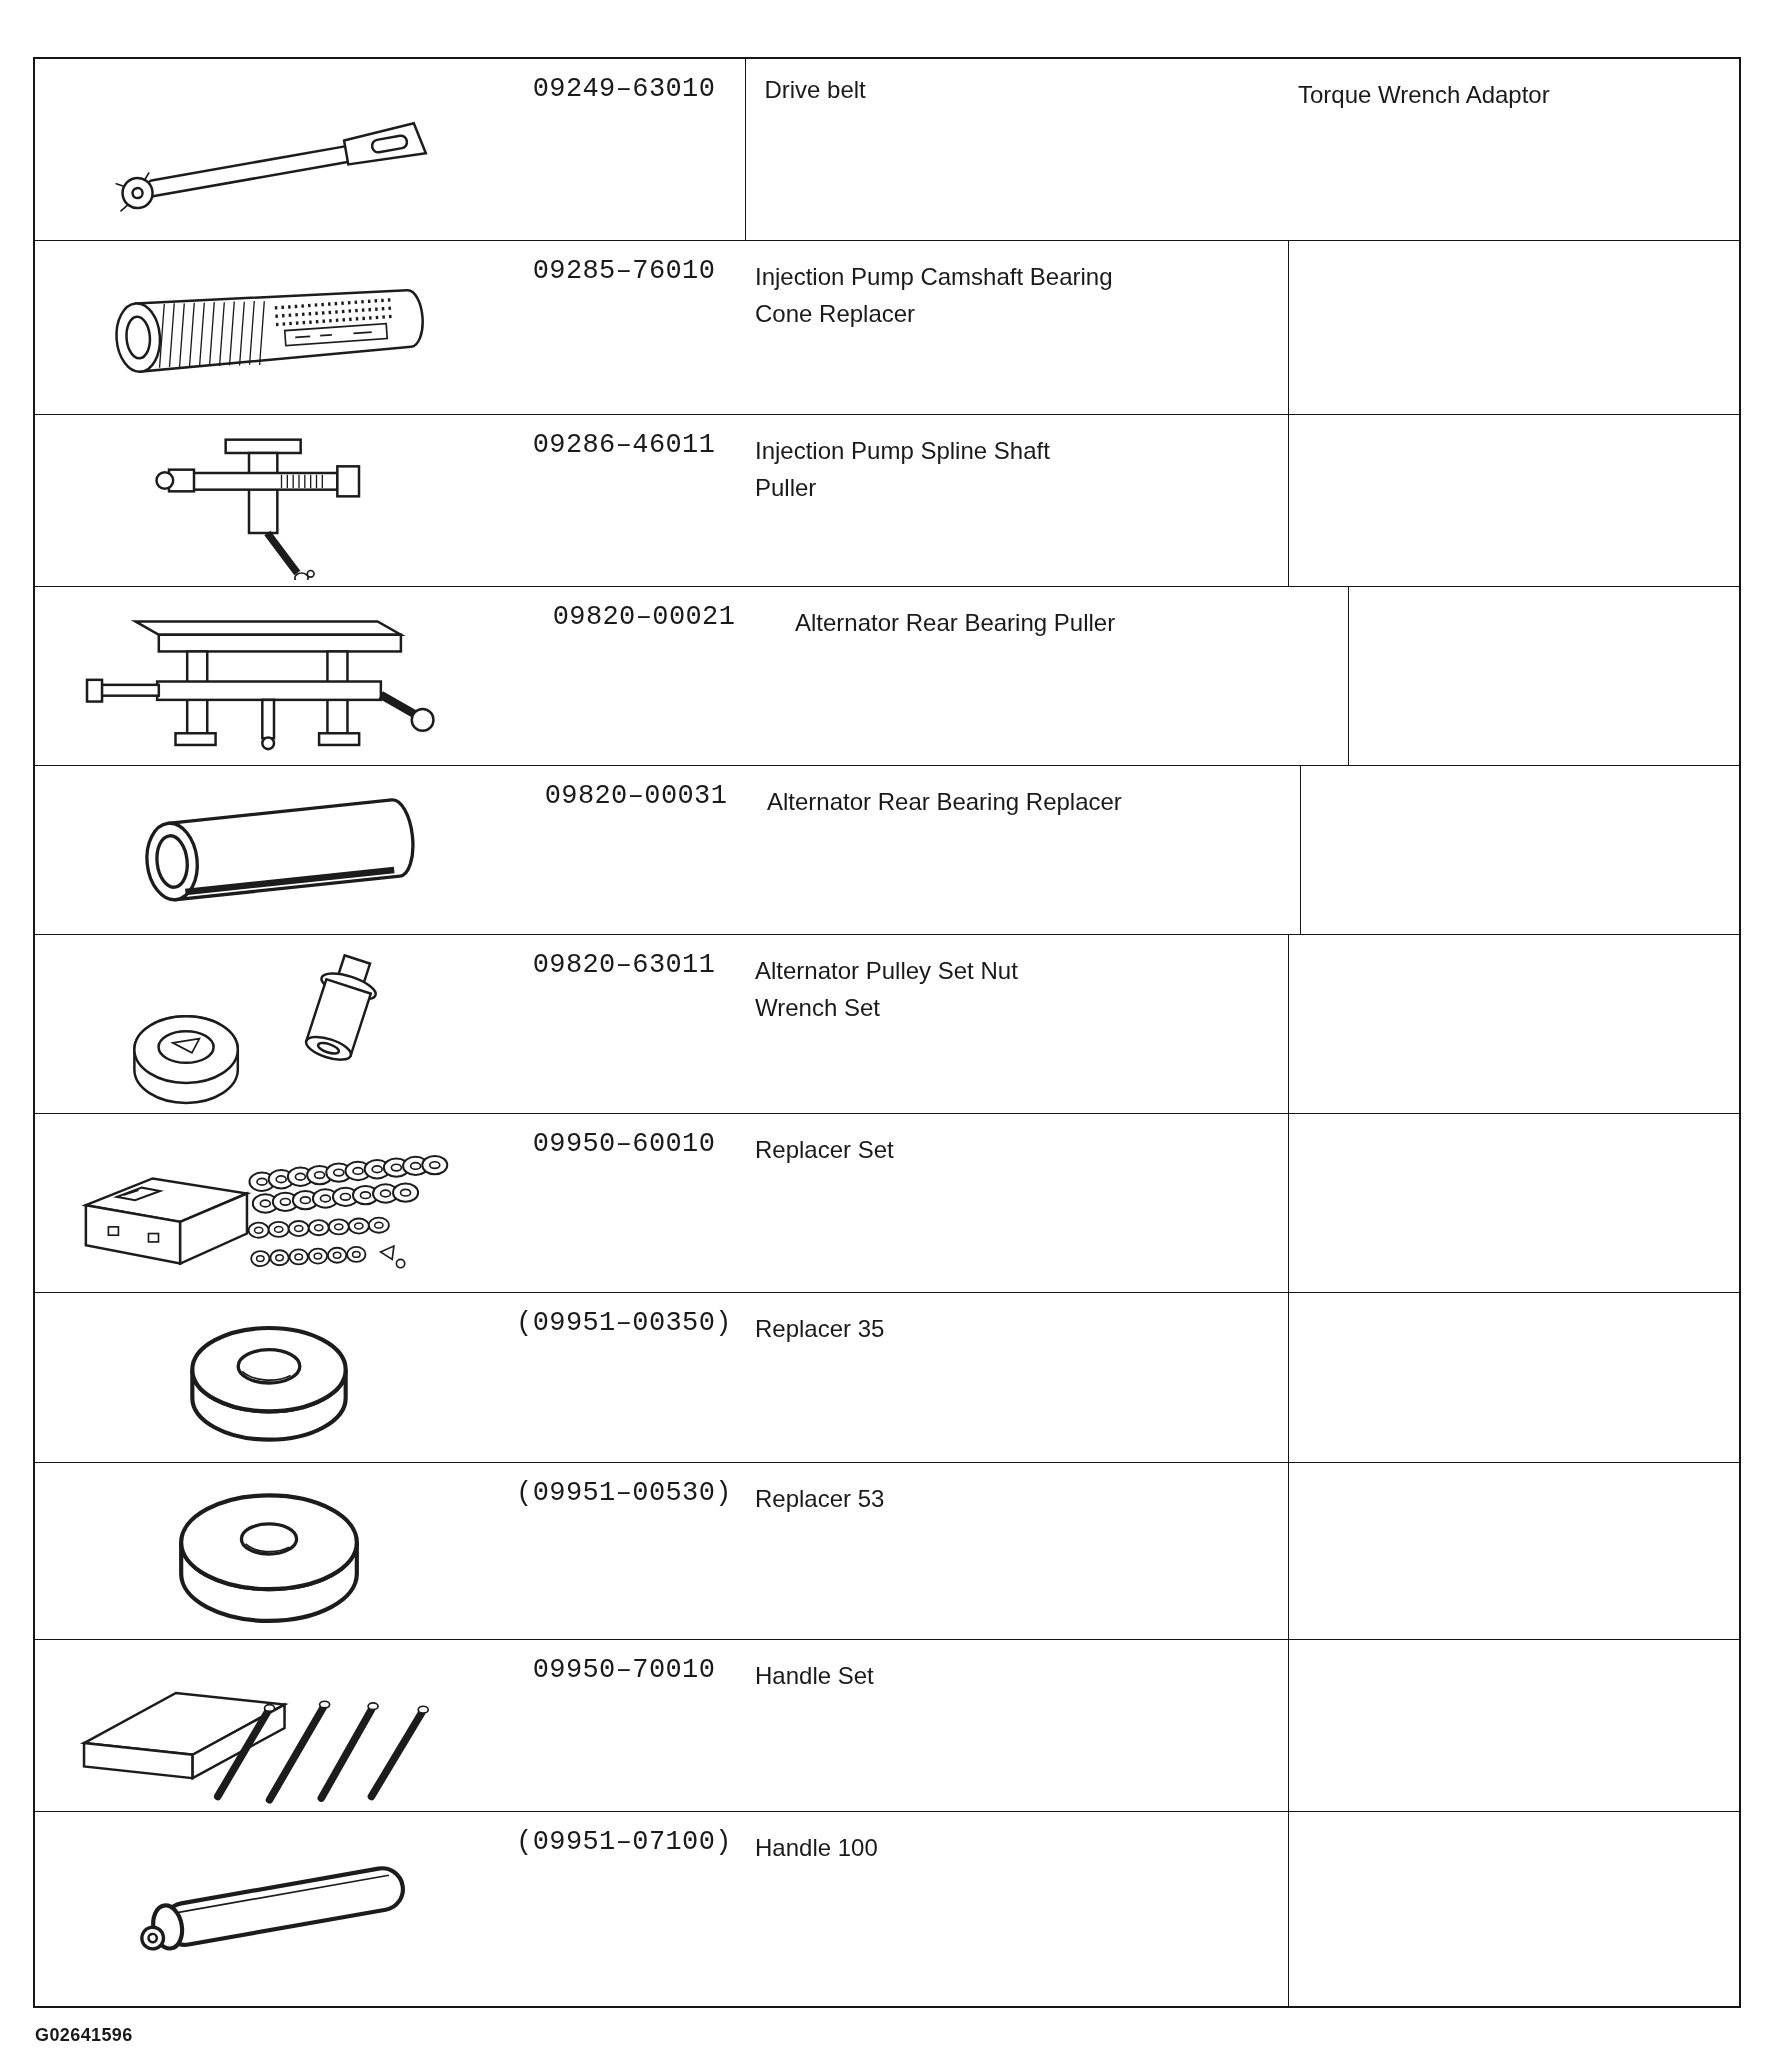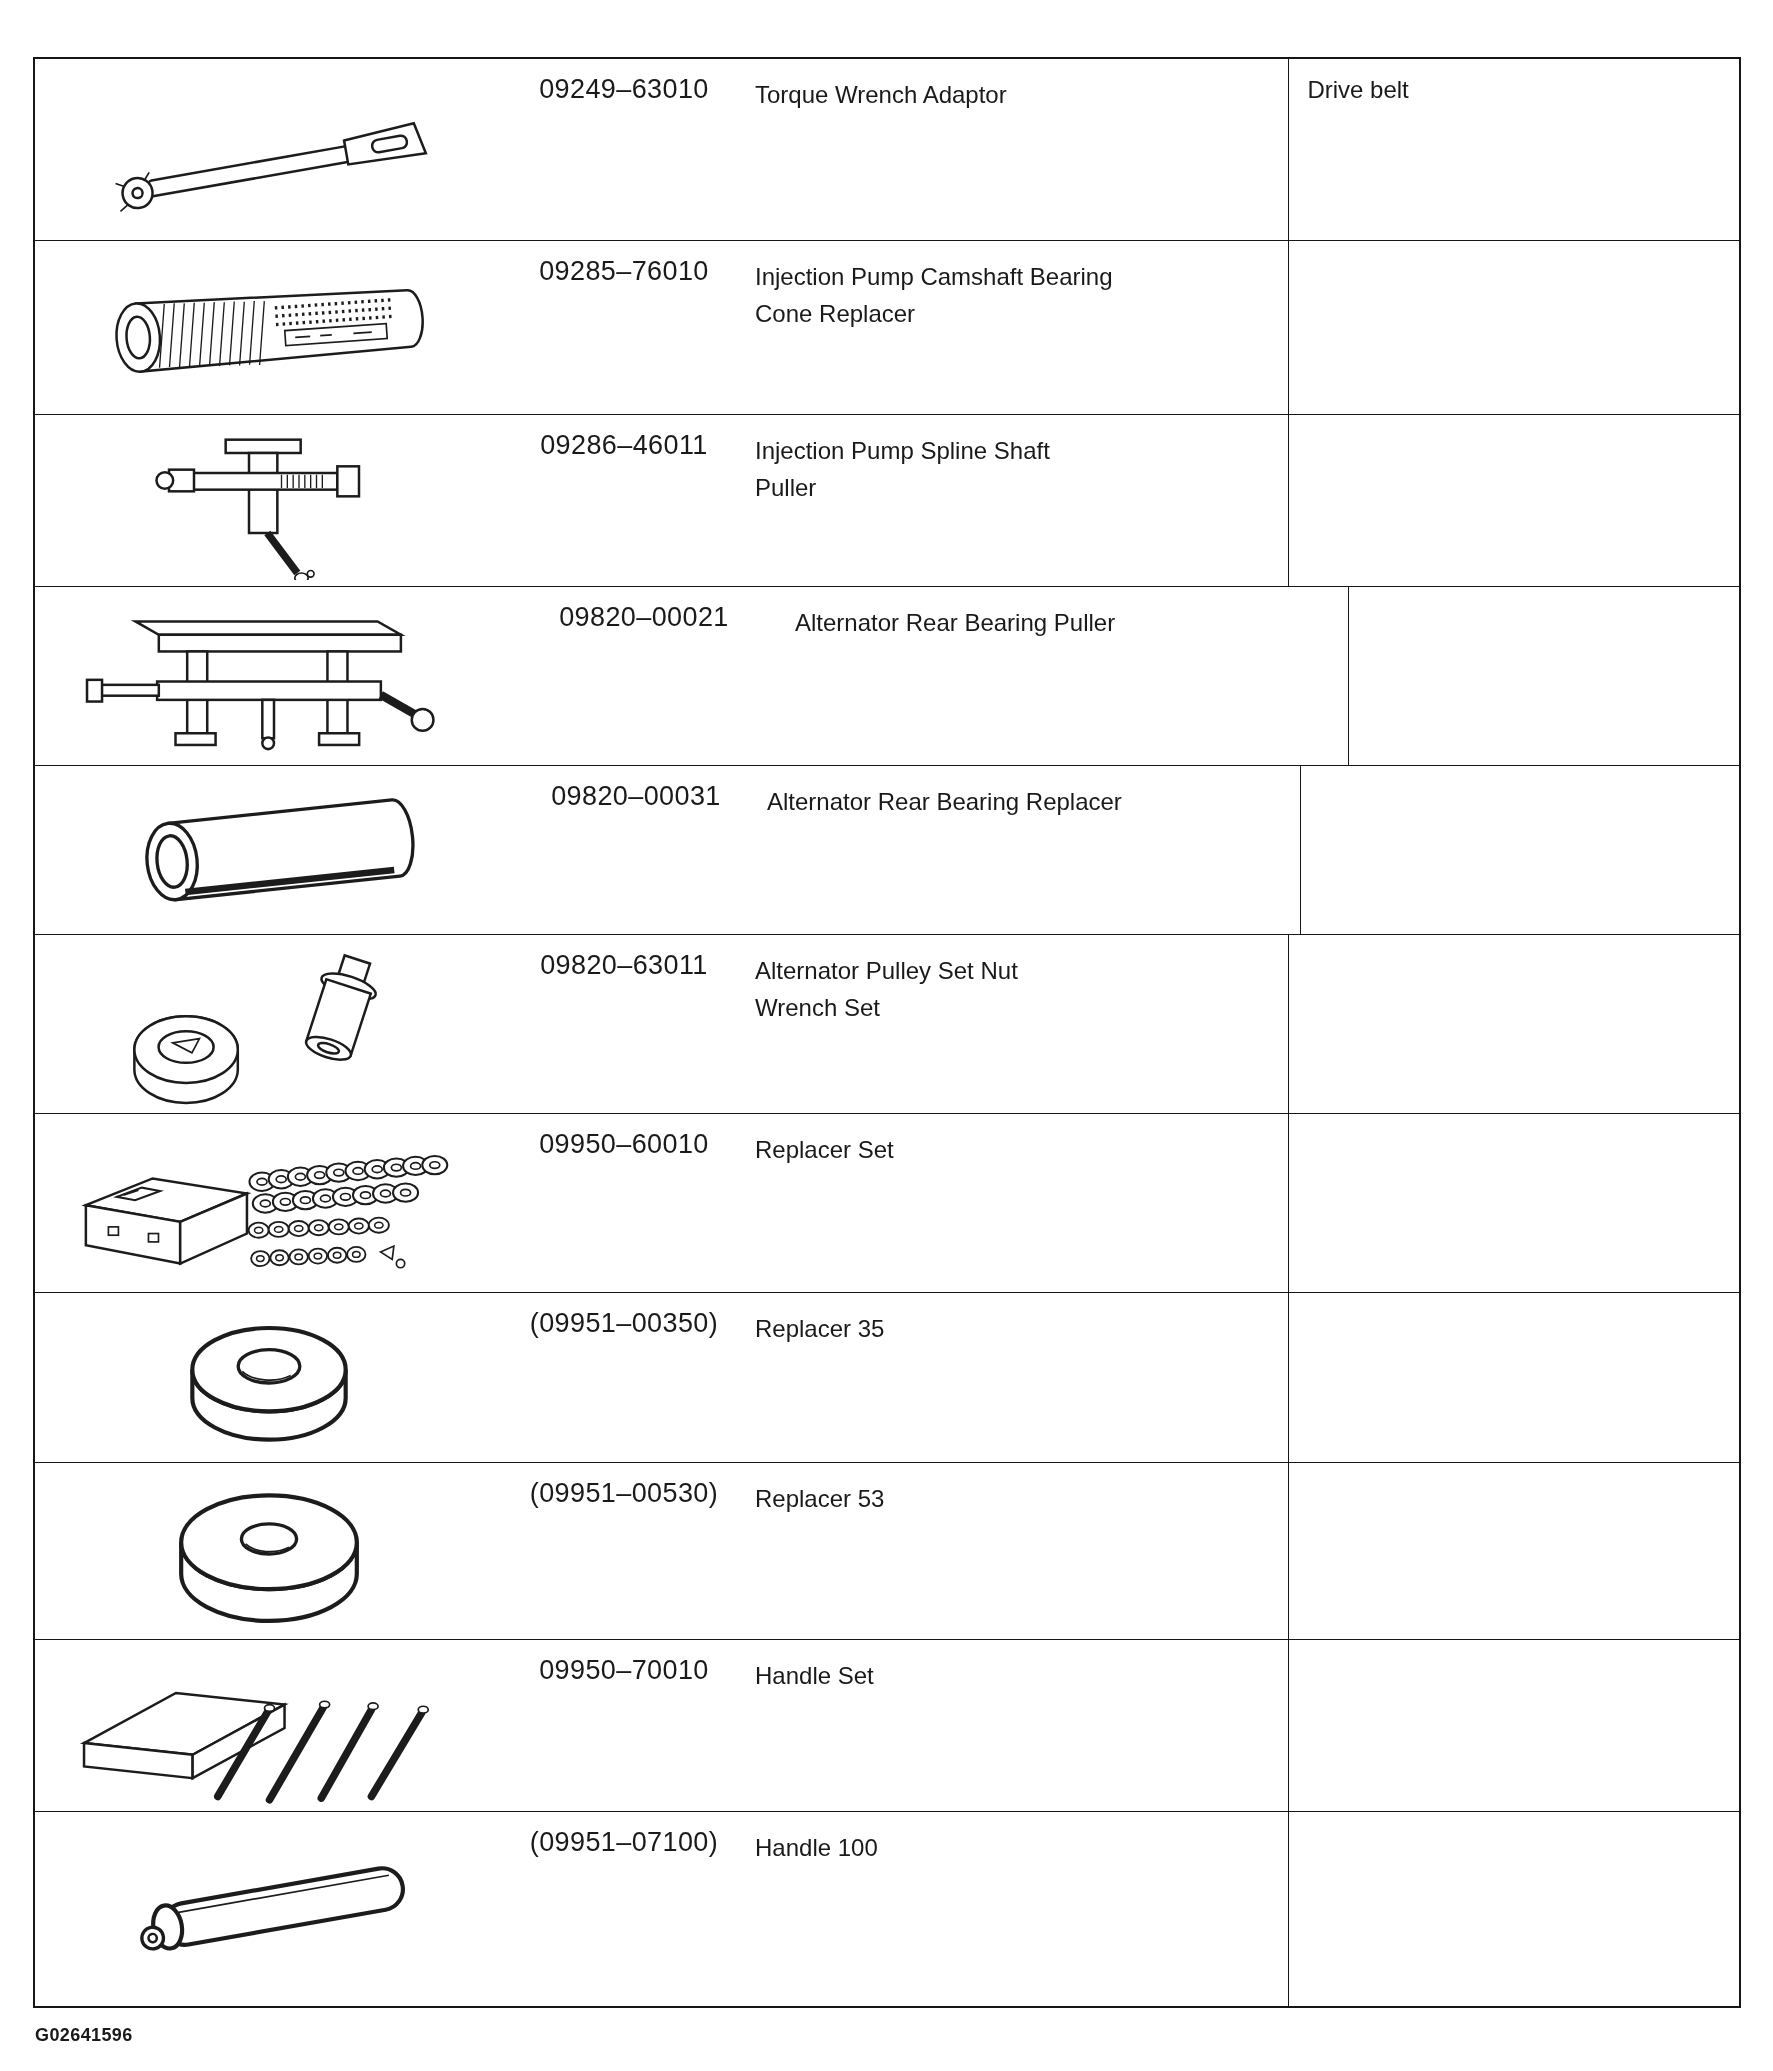--- a/index.html
+++ b/index.html
@@ -25,21 +25,21 @@
     border-bottom:1.7px solid #161616;
     box-sizing:border-box;
   }
   .sst-row:last-child{border-bottom:none;}
   .cell{box-sizing:border-box;overflow:hidden;}
   .cell-illustration{
     display:flex;align-items:center;justify-content:center;
     padding:5px 8.3px;
   }
   .cell-part{
-    font-family:Liberation Sans, sans-serif;
+    font-family:Liberation Mono, monospace;
     font-size:27px;
     letter-spacing:0.4px;
     text-align:center;
     padding-top:15px;
   }
   .cell-name{
     font-size:24px;
     line-height:1.55;
     padding:16.7px 11.7px 0 10px;
     white-space:pre-line;
@@ -74,22 +74,22 @@
             <rect class="fw" x="70" y="87" width="242" height="19" rx="4"></rect>
             <path class="fw" d="M310 80 L396 74 L404 112 L310 109 Z"></path>
             <rect class="fw" x="342" y="86" width="42" height="15" rx="7"></rect>
             <circle class="fw" cx="55" cy="99" r="18"></circle>
             <circle class="fw" cx="55" cy="99" r="6"></circle>
             <path class="ln" d="M40 88 l-9 -5 M41 111 l-10 6 M66 85 l7 -8" stroke-width="2"></path>
           </g>
         </svg>
       </div>
       <div class="cell cell-part">09249–63010</div>
+      <div class="cell cell-note">Drive belt</div>
       <div class="cell cell-name">Torque Wrench Adaptor</div>
-      <div class="cell cell-note">Drive belt</div>
     </div>
 
     <div class="sst-row" style="height:174px;">
       <div class="cell cell-illustration">
         <svg width="367" height="125" viewBox="0 0 440 150">
           <g transform="rotate(-4 220 75)" stroke-width="3">
             <path class="fw" d="M62 35 L388 42 A16 34 0 0 1 388 110 L62 117 Z"></path>
             <ellipse class="fw" cx="62" cy="76" rx="26" ry="41"></ellipse>
             <ellipse class="fw" cx="62" cy="76" rx="14" ry="25"></ellipse>
             <path class="ln" stroke-width="1.6" d="M96 38 l-11 76 M108 38 l-11 76 M120 39 l-11 76 M132 39 l-11 76 M144 40 l-11 76 M156 40 l-11 76 M168 41 l-11 76 M180 41 l-11 76 M192 42 l-11 76 M204 42 l-11 76 M216 43 l-11 76"></path>

